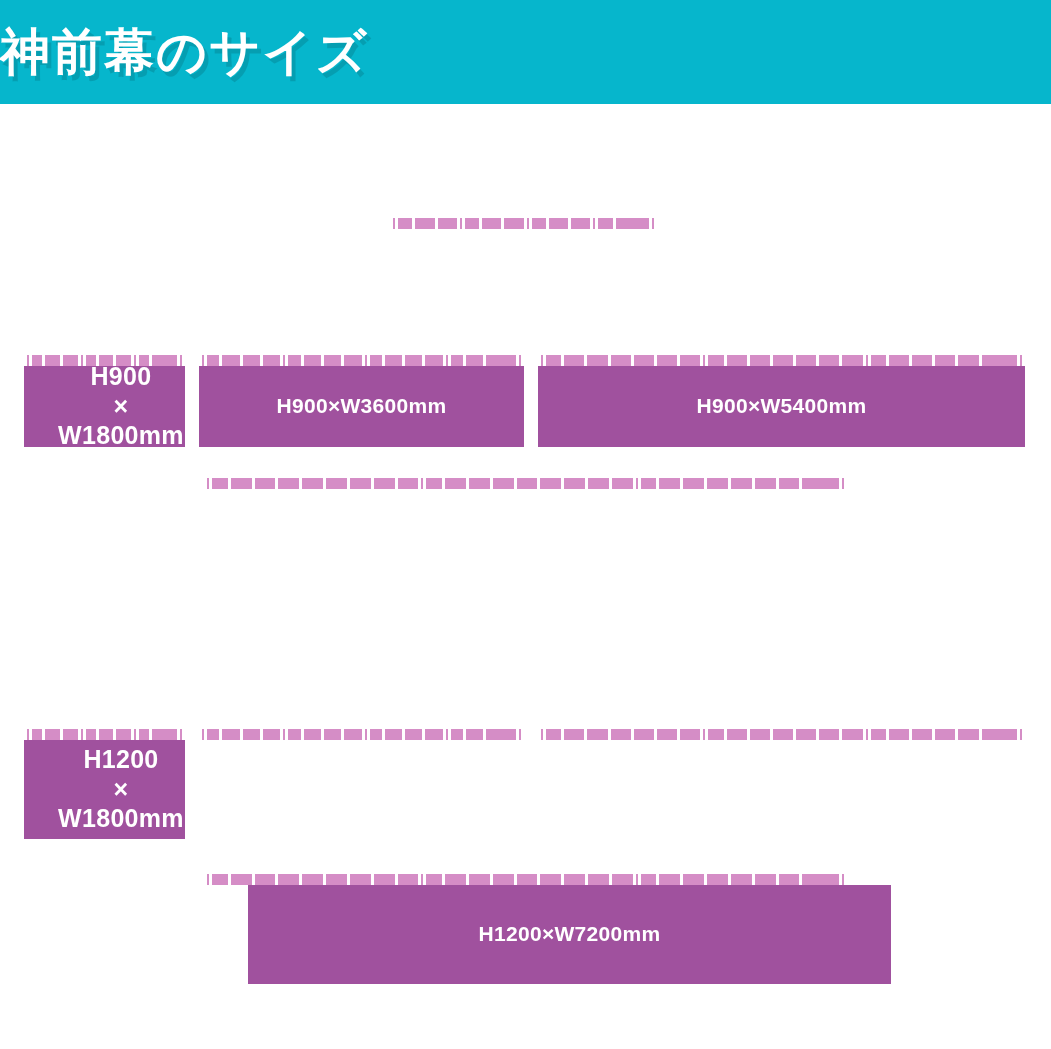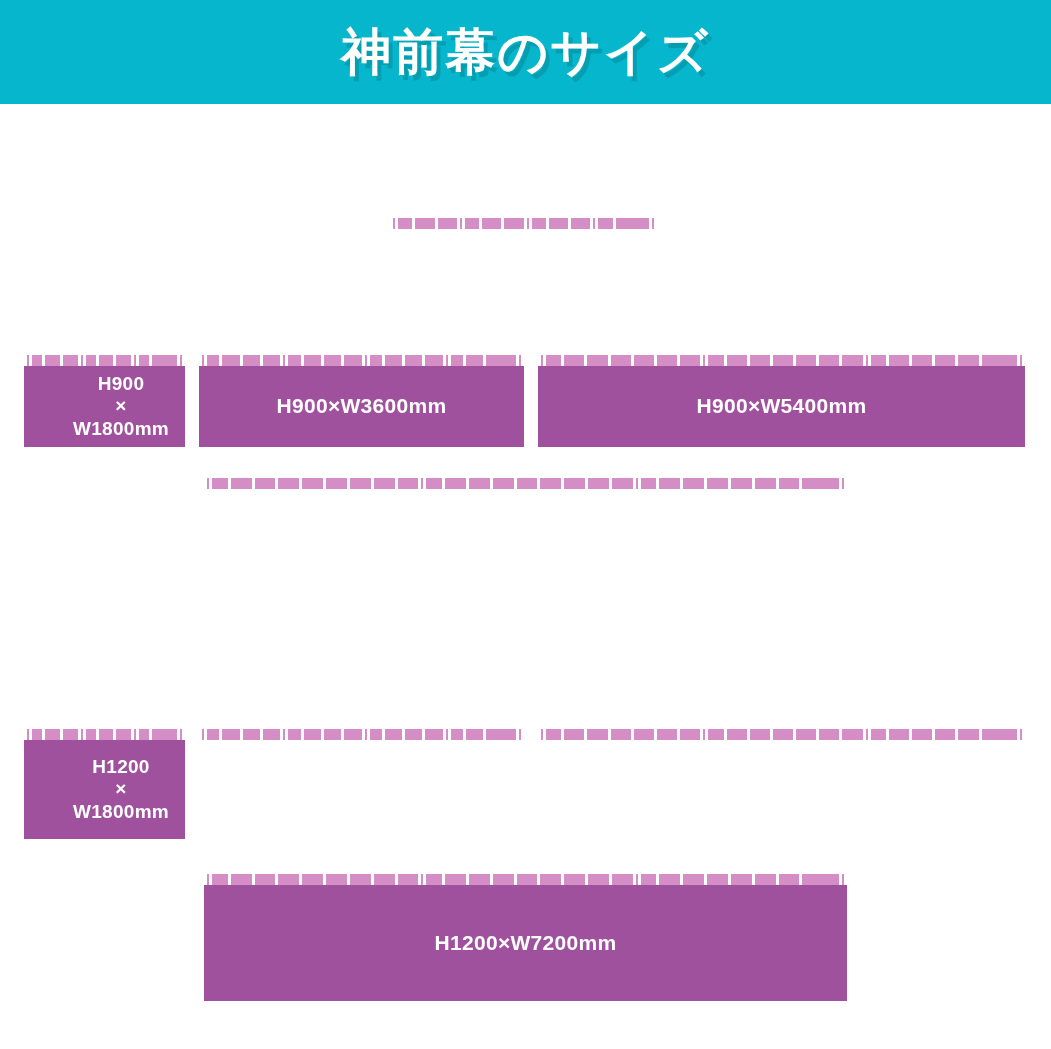--- a/index.html
+++ b/index.html
@@ -18,21 +18,21 @@
   
   #header-banner {
     position: absolute;
     left: 0;
     top: 0;
     width: 1051px;
     height: 104px;
     background: #06b6cc;
     display: flex;
     align-items: center;
-    justify-content: center;
+    justify-content: flex-start;
   }
   #header-title {
     color: #ffffff;
     font-size: 50px;
     font-weight: bold;
     letter-spacing: 2px;
     line-height: 1;
     text-shadow: 4px 5px 0 rgba(0,0,0,0.13);
     font-family: "DejaVu Sans", "Liberation Sans", sans-serif;
     white-space: nowrap;
@@ -69,21 +69,21 @@
   .maku-label {
     color: #ffffff;
     font-weight: bold;
     text-align: center;
     line-height: 1.18;
     white-space: pre-line;
     font-family: "Liberation Sans", sans-serif;
     letter-spacing: 0.3px;
   }
   .size-lg  { font-size: 21px; }
-  .size-md  { font-size: 19px; margin-left: 33px; }
+  .size-md  { font-size: 25px; margin-left: 33px; }
   .size-sm  { font-size: 18px; }
 </style>
 </head>
 <body>
 
 <div id="header-banner">
   <div id="header-title">神前幕のサイズ</div>
 </div>
 
 <div id="curtains-layer">
@@ -328,17 +328,17 @@
         <div class="notch" style="left: 452.481px;"></div>
         <div class="notch" style="left: 476.296px;"></div>
         <div class="notch" style="left: 500.111px;"></div>
         <div class="notch" style="left: 523.926px;"></div>
         <div class="notch" style="left: 547.741px;"></div>
         <div class="notch" style="left: 571.556px;"></div>
         <div class="notch" style="left: 595.37px;"></div>
         <div class="notch" style="left: 635px;"></div>
         <div class="notch" style="left: 640px;"></div>
       </div>
-      <div class="maku-body" style="height: 116px;">
+      <div class="maku-body" style="height: 99px; margin-left: 44px;">
         <div class="maku-label size-lg">H1200×W7200mm</div>
       </div>
     </div>
   </div>
 
 </body></html>

